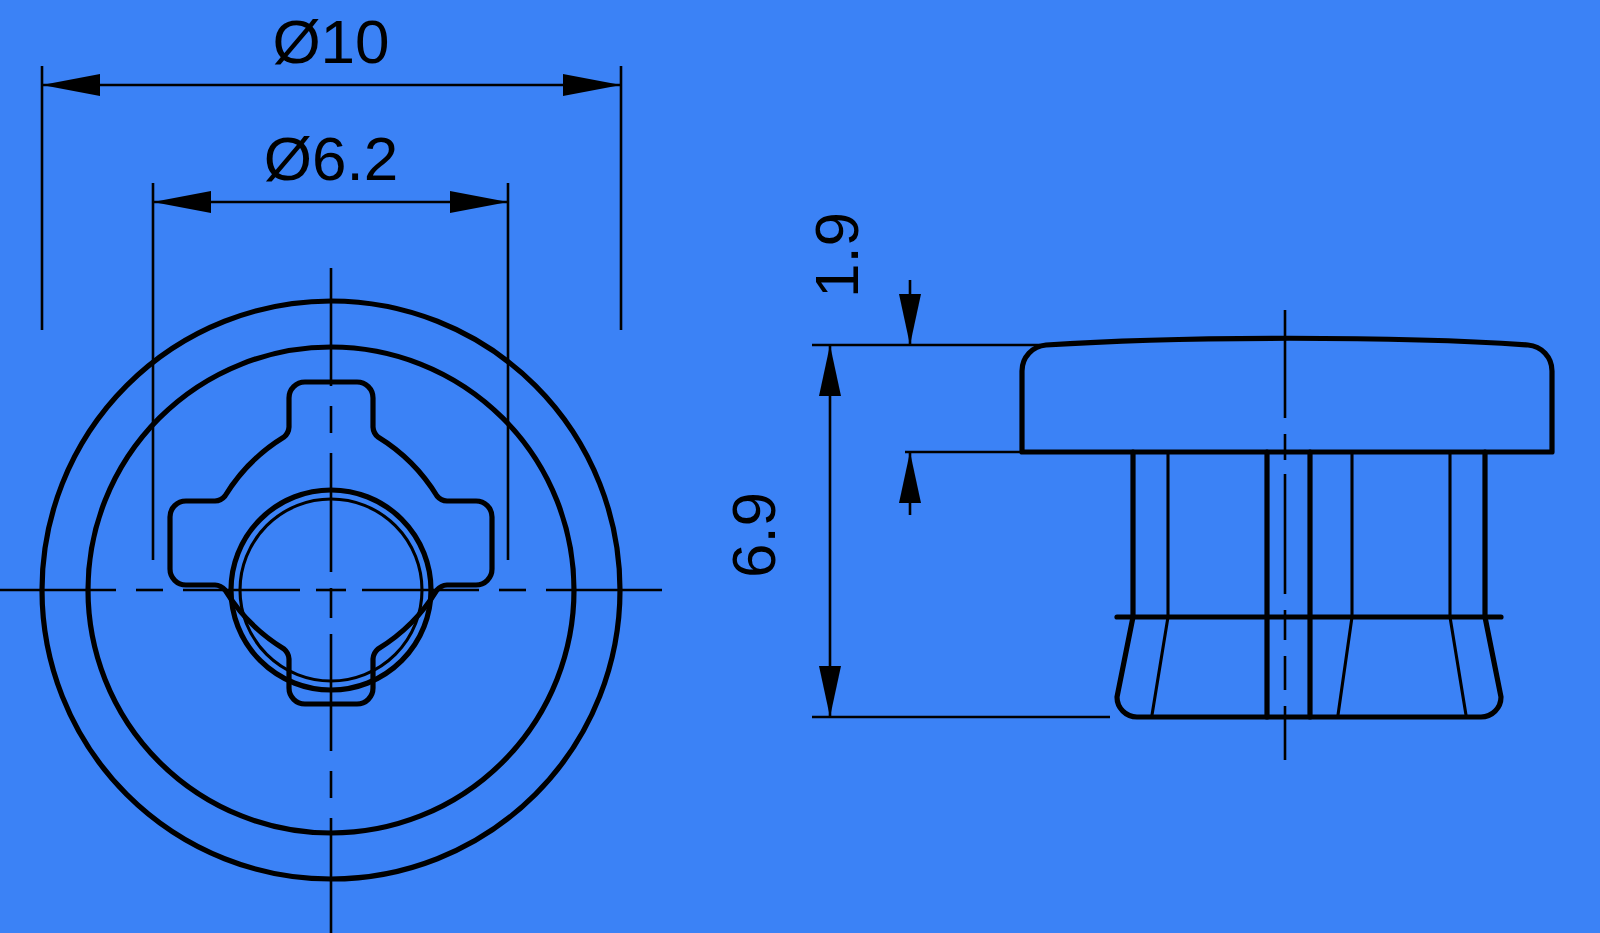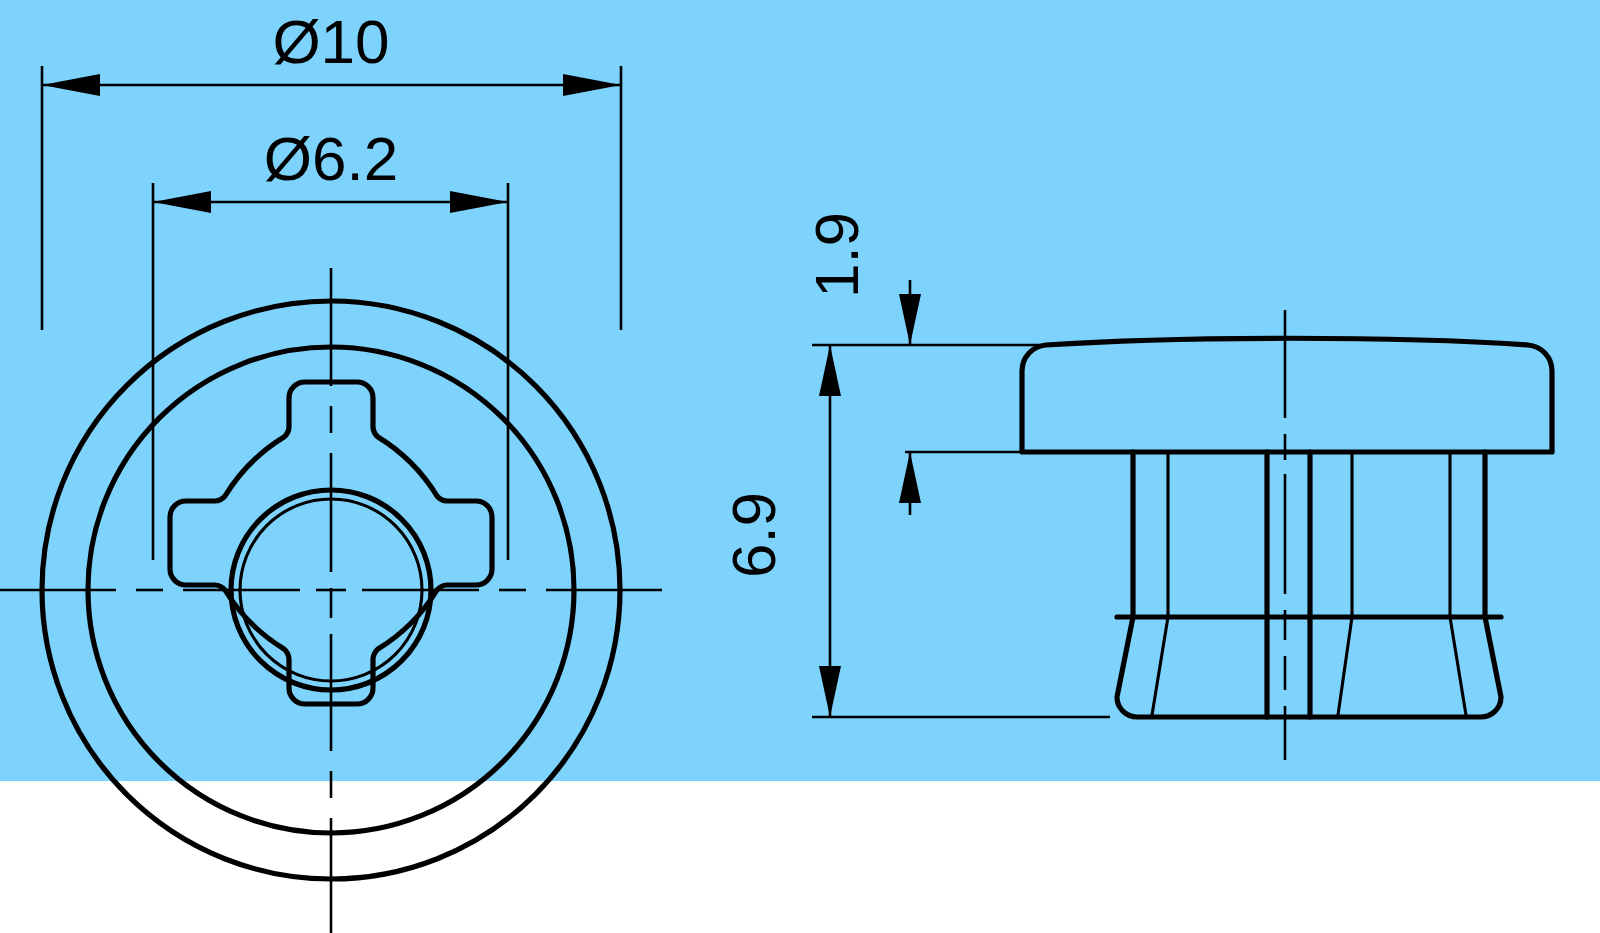--- a/index.html
+++ b/index.html
@@ -10,22 +10,22 @@
   }
   body {
     width: 1600px;
     height: 933px;
     overflow: hidden;
     font-family: "Liberation Sans", sans-serif;
   }
   #drawing-root {
     position: relative;
     width: 1600px;
-    height: 781px;
-    background: #7dd3fc;
+    height: 933px;
+    background: #3b82f6;
   }
   svg#cad {
     display: block;
     width: 1600px;
     height: 933px;
   }
   .obj   { fill: none; stroke: #000000; stroke-width: 5.2; stroke-linecap: round; stroke-linejoin: round; }
   .obj-thin { fill: none; stroke: #000000; stroke-width: 3.1; stroke-linecap: round; stroke-linejoin: round; }
   .ext   { fill: none; stroke: #000000; stroke-width: 2.6; stroke-linecap: butt; }
   .dim   { fill: none; stroke: #000000; stroke-width: 2.6; stroke-linecap: butt; }

